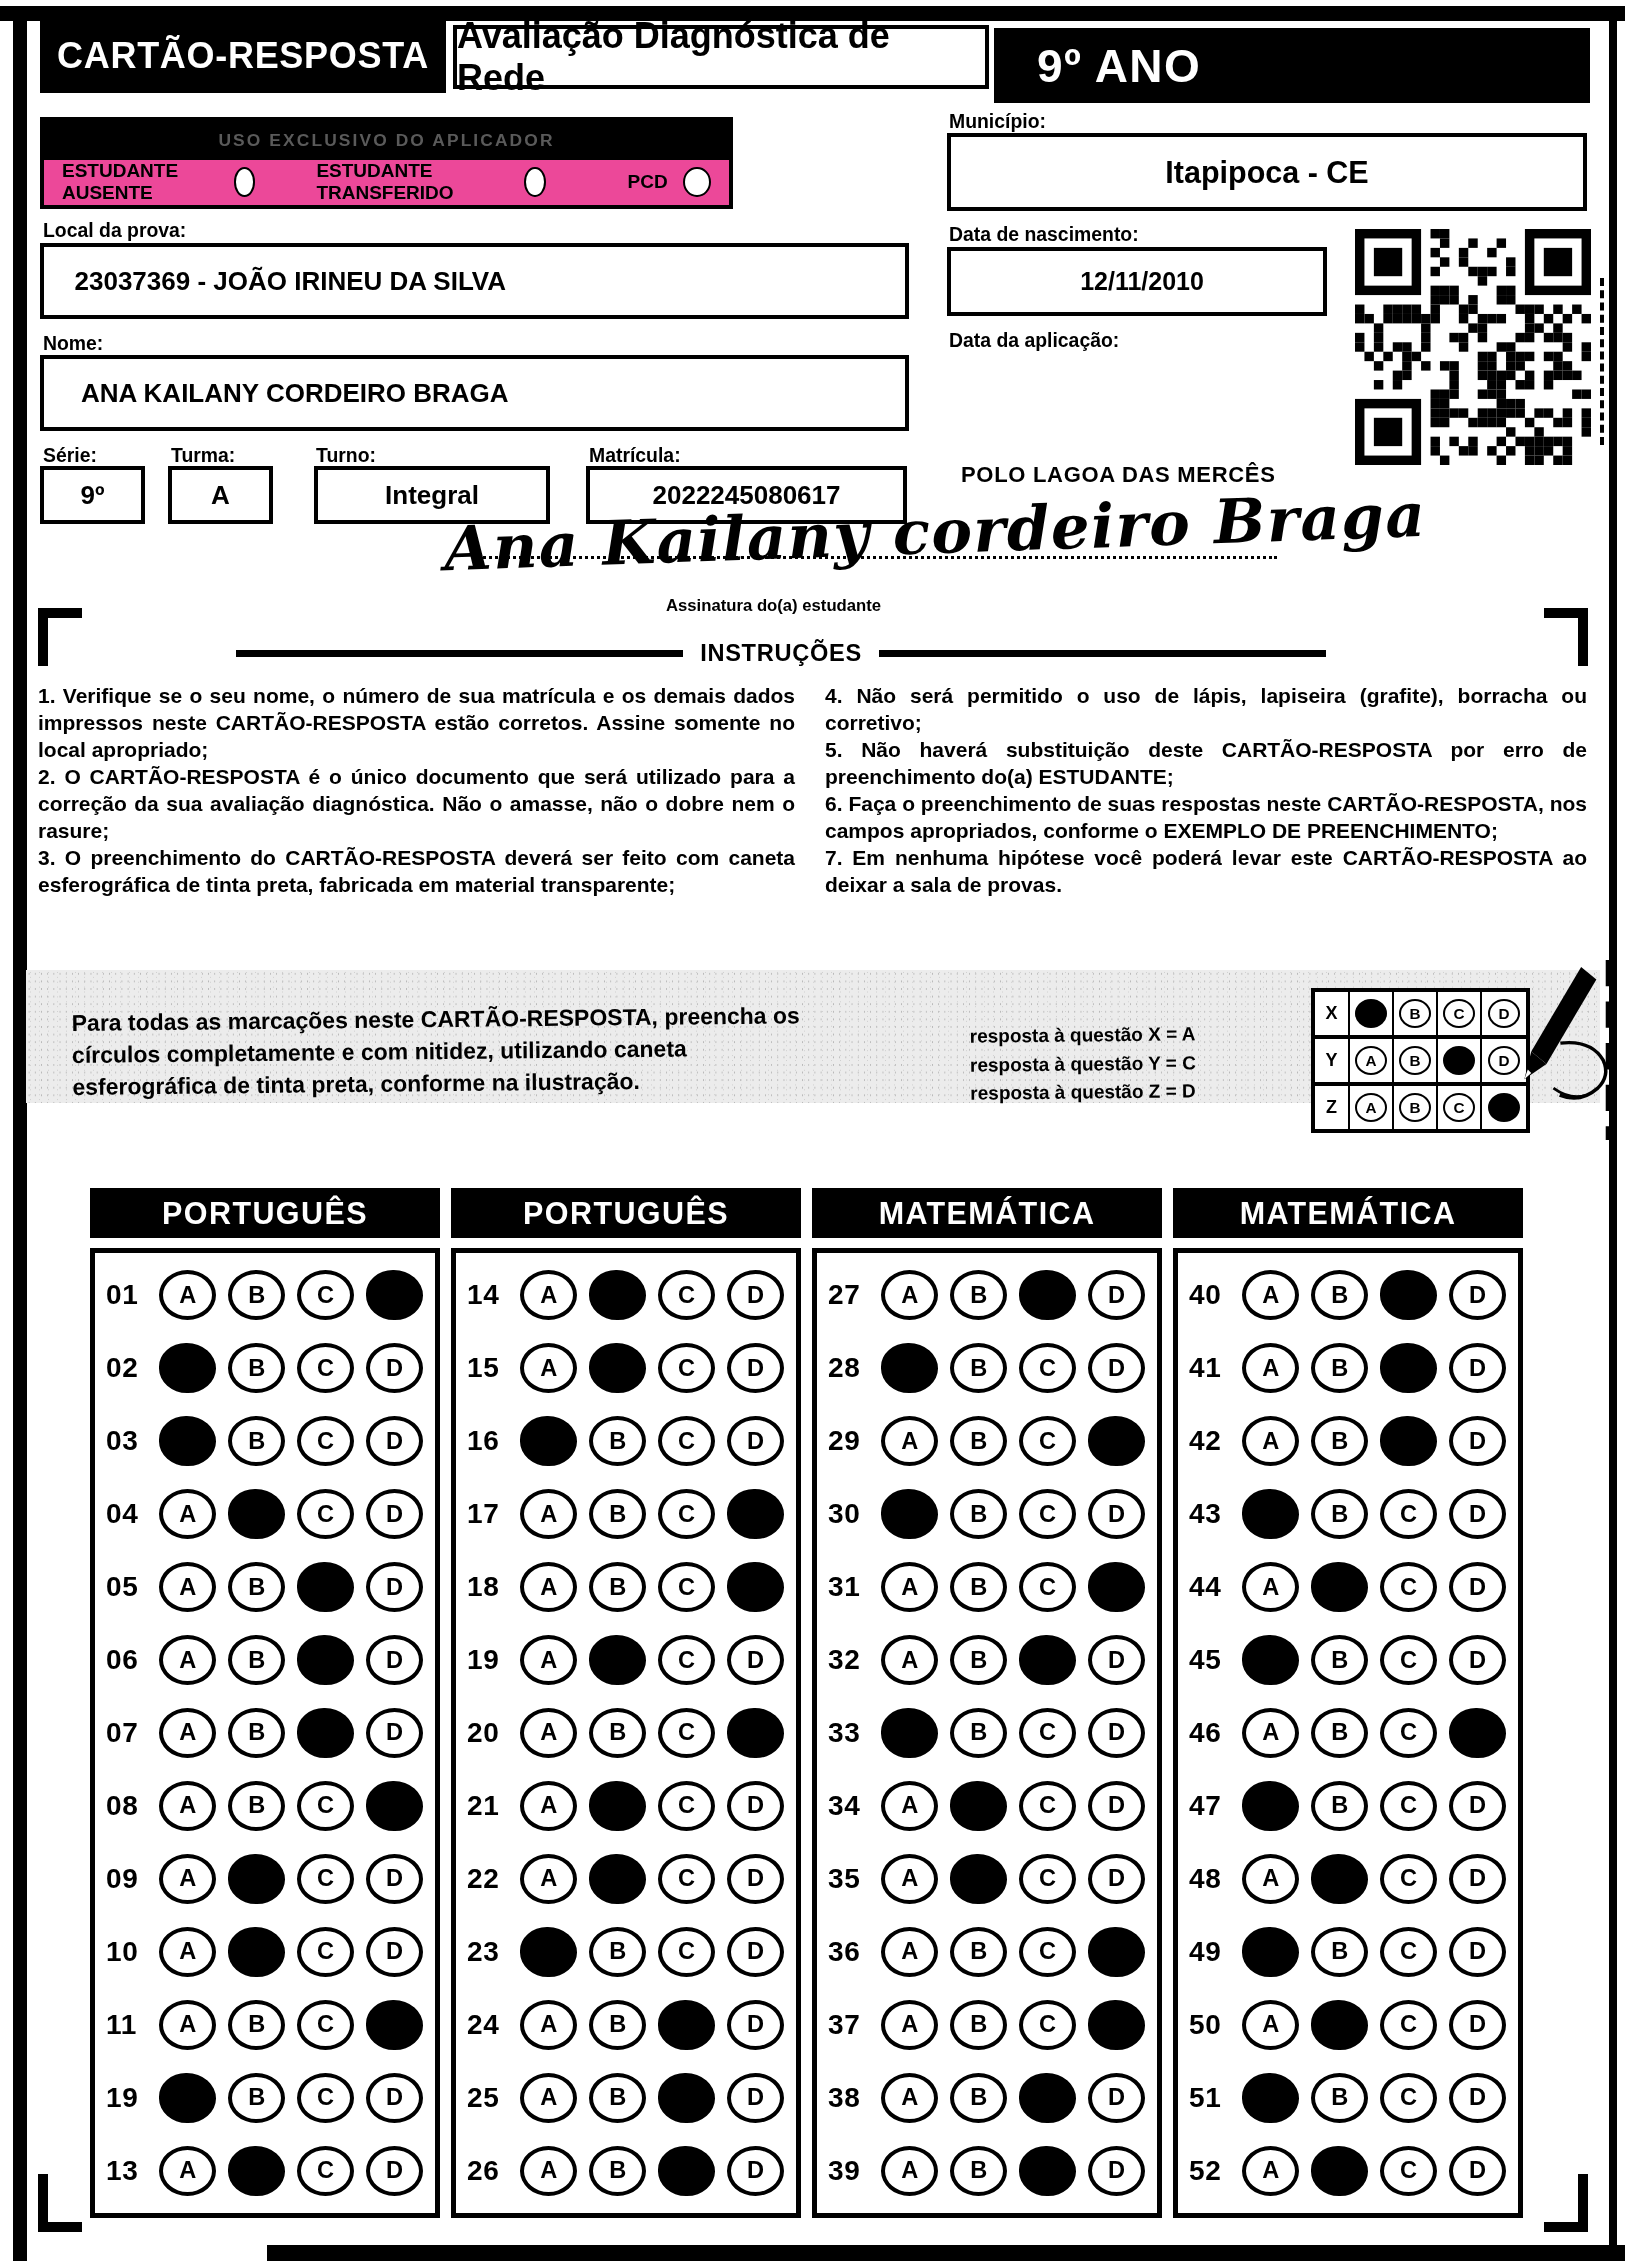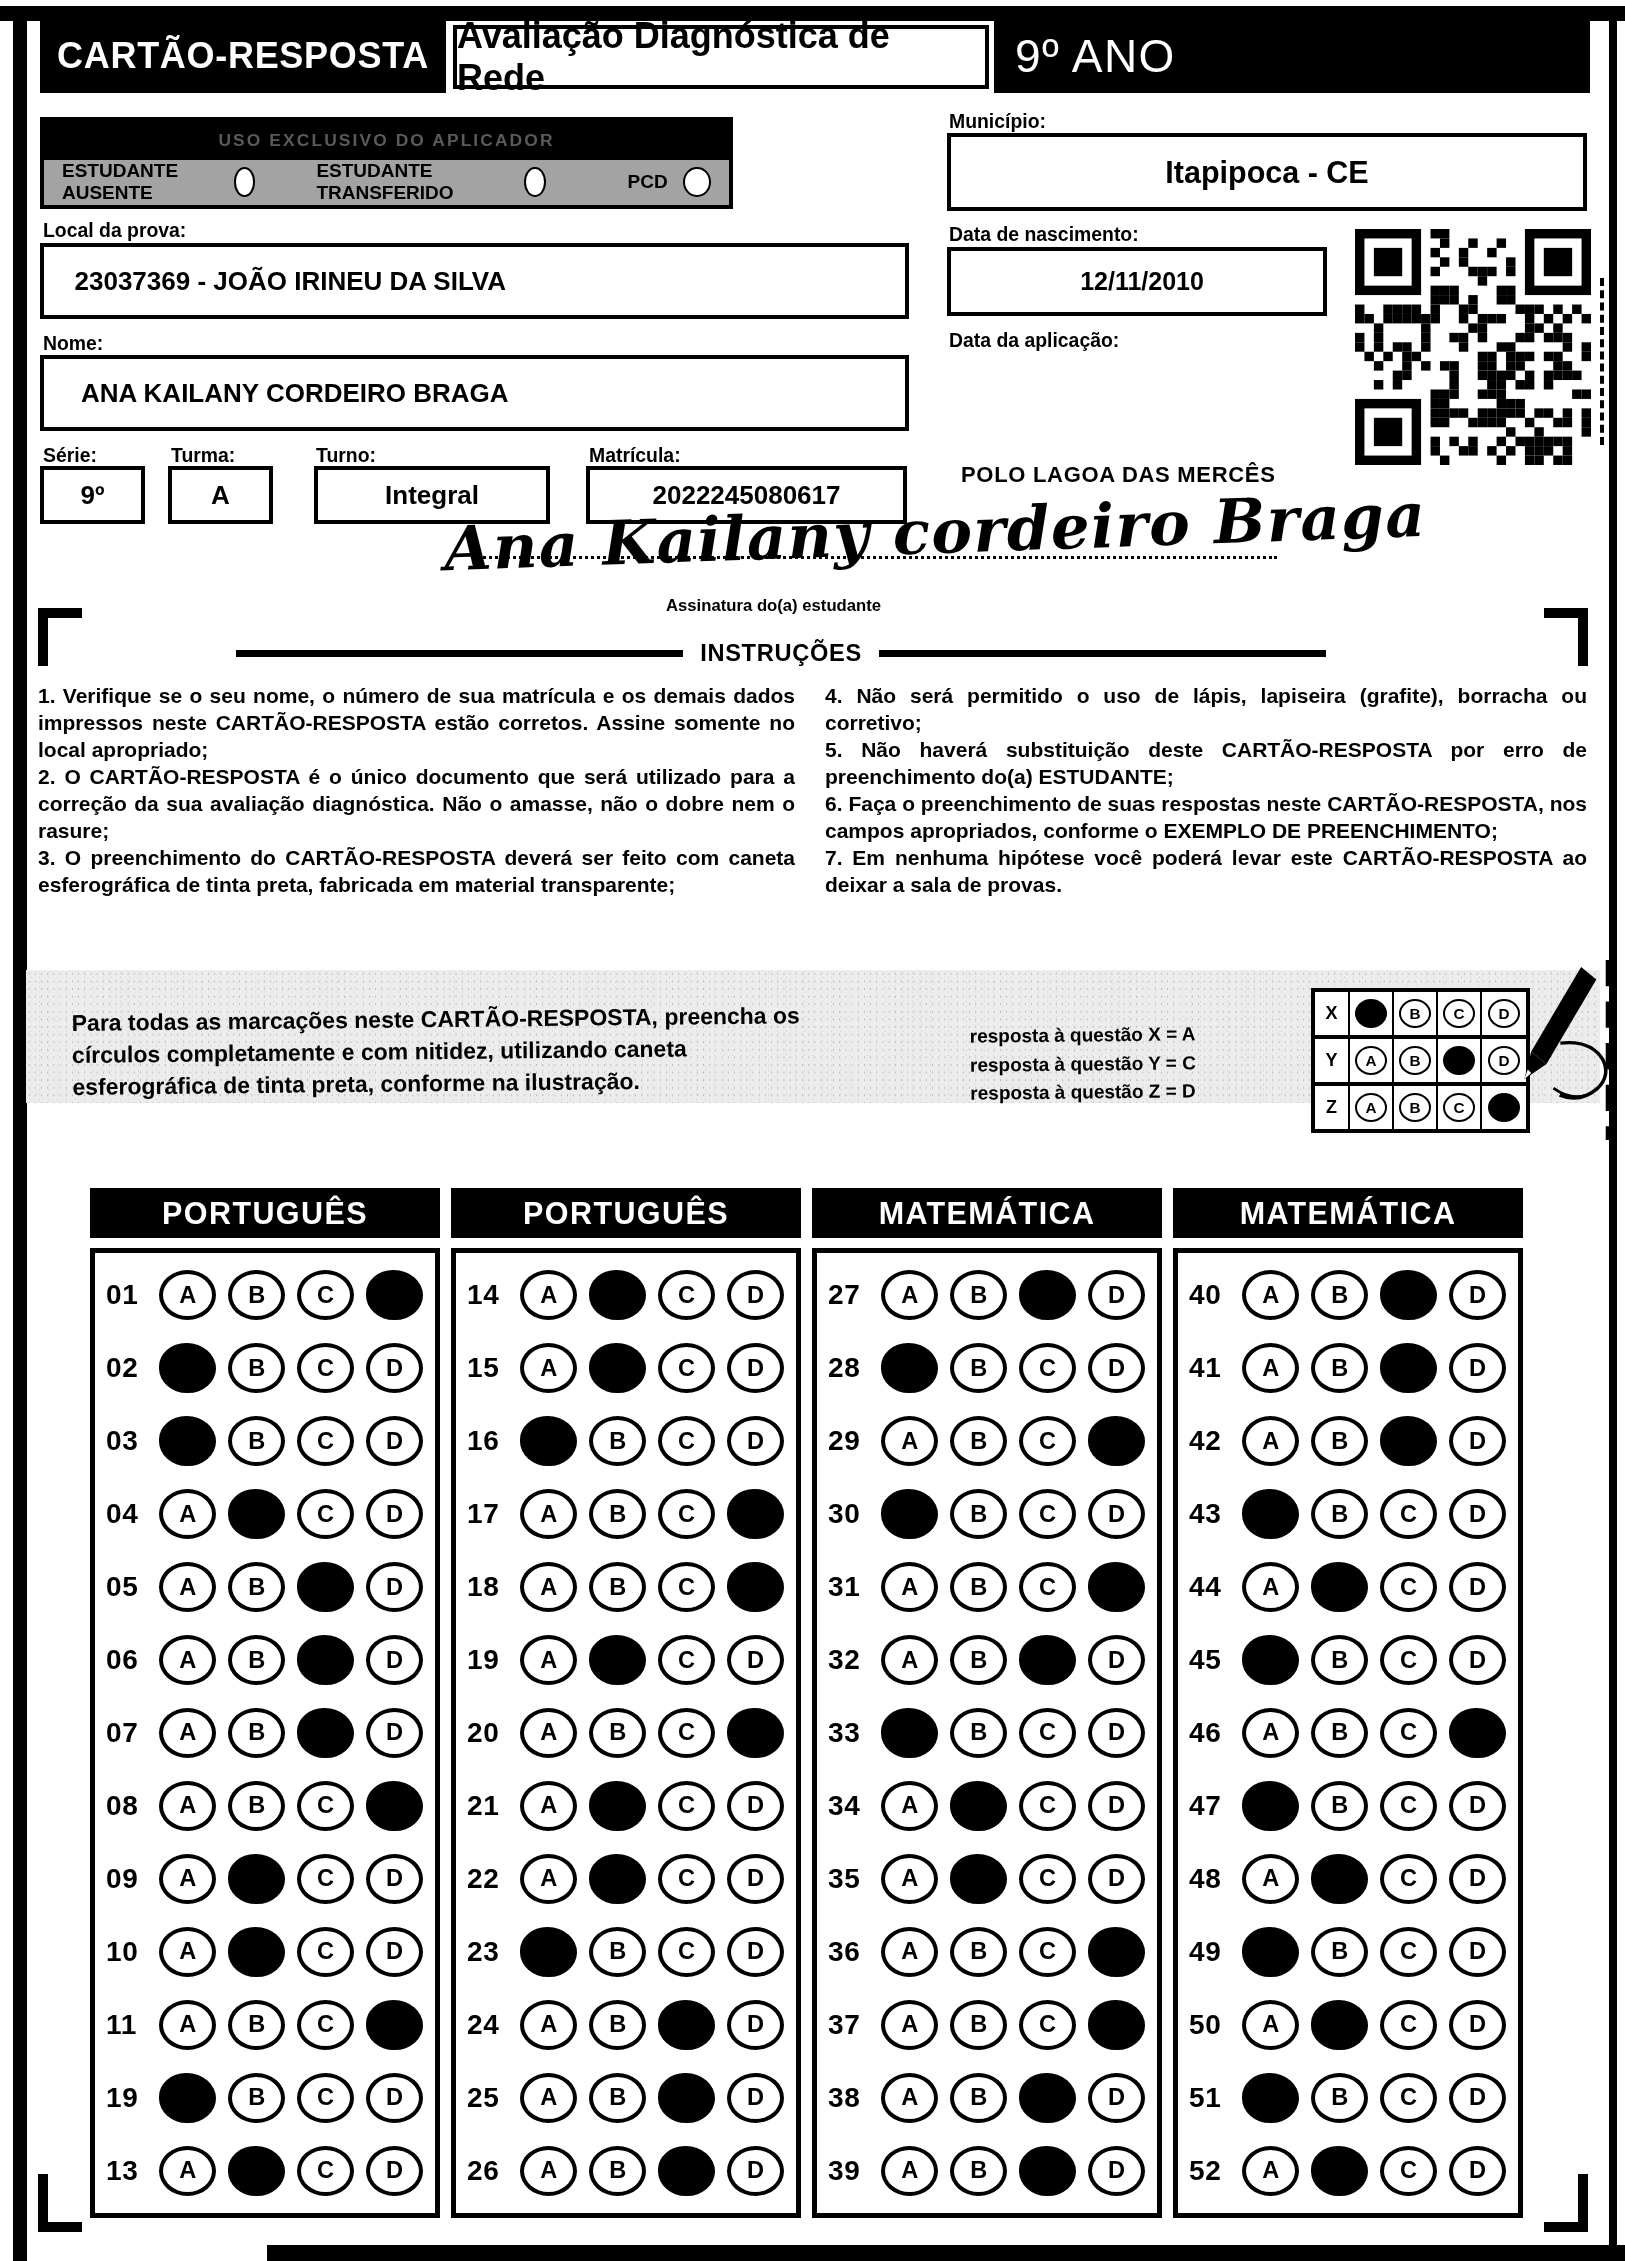--- a/index.html
+++ b/index.html
@@ -5,24 +5,24 @@
   * { box-sizing: border-box; margin: 0; padding: 0; }
   body { background: #888; font-family: "Liberation Sans", sans-serif; }
   .page { position: relative; width: 1625px; height: 2261px; background: #fff; margin: 0 auto; overflow: hidden; color:#000; }
   .abs { position: absolute; }
   .bar { background: #000; }
 
   
   .hdr-black { background:#000; color:#fff; display:flex; align-items:center; }
   .hdr-left { left:40px; top:18px; width:406px; height:75px; justify-content:center; font-size:36px; font-weight:bold; letter-spacing:0.7px; }
   .hdr-center { left:453px; top:25px; width:536px; height:64px; border:4.9px solid #000; display:flex; align-items:center; justify-content:center; font-size:36px; font-weight:bold; background:#fff; }
-  .hdr-right { left:994px; top:18px; width:596px; height:75px; font-size:46px; font-weight:normal; padding-left:21px; letter-spacing:1.4px; }
+  .hdr-right { left:994px; top:28px; width:596px; height:75px; font-size:46px; font-weight:bold; padding-left:43px; letter-spacing:1.4px; }
 
   
-  .aplicador { left:40px; top:117px; width:693px; height:92px; border:4.2px solid #000; background:#a3a3a3; }
+  .aplicador { left:40px; top:117px; width:693px; height:92px; border:4.2px solid #000; background:#ec4899; }
   .aplicador-bar { position:absolute; left:0; top:0; width:100%; height:39px; background:#000; display:flex; align-items:center; justify-content:center; }
   .aplicador-bar span { color:#6a6a6a; font-size:17.4px; font-weight:bold; letter-spacing:2.1px; opacity:.85; }
   .aplicador-row { position:absolute; left:0; top:39px; width:100%; height:44px; display:flex; align-items:center; padding:0 18px; }
   .opt { display:flex; align-items:center; gap:15.3px; font-size:19px; font-weight:bold; }
   .radio { width:28px; height:30.5px; border:2.8px solid #000; border-radius:50%; background:#fff; }
   .opt1{ margin-right:61px; } .opt2{ margin-right:82px; }
 
   .lab { font-size:19.4px; font-weight:bold; }
   .fbox { border:4.2px solid #000; background:#fff; display:flex; align-items:center; }
   .fval { font-size:26px; font-weight:bold; }

